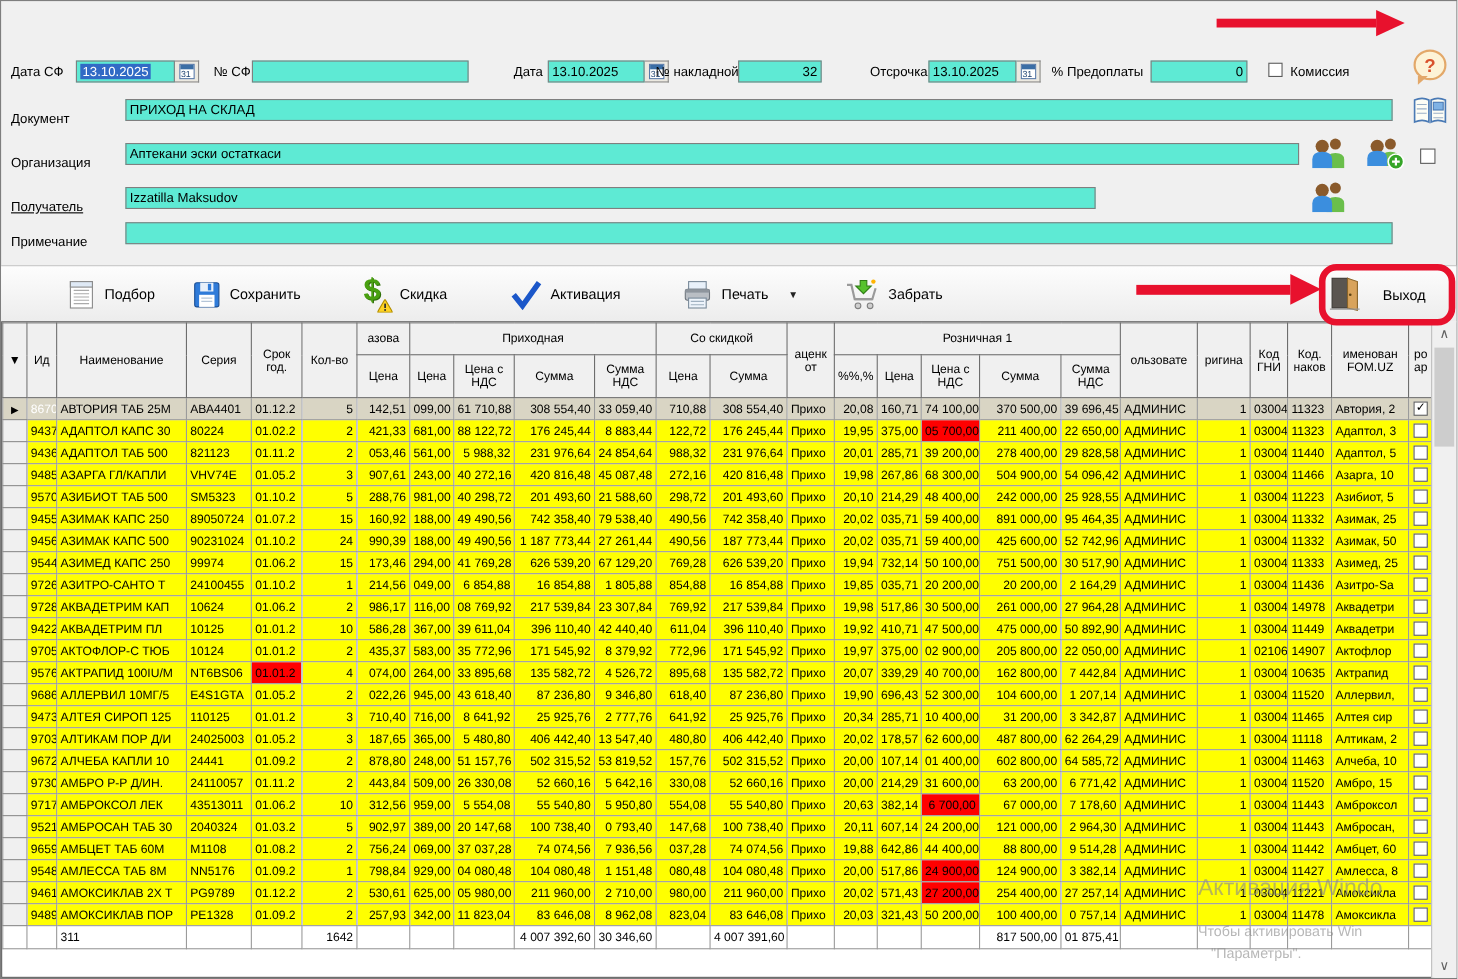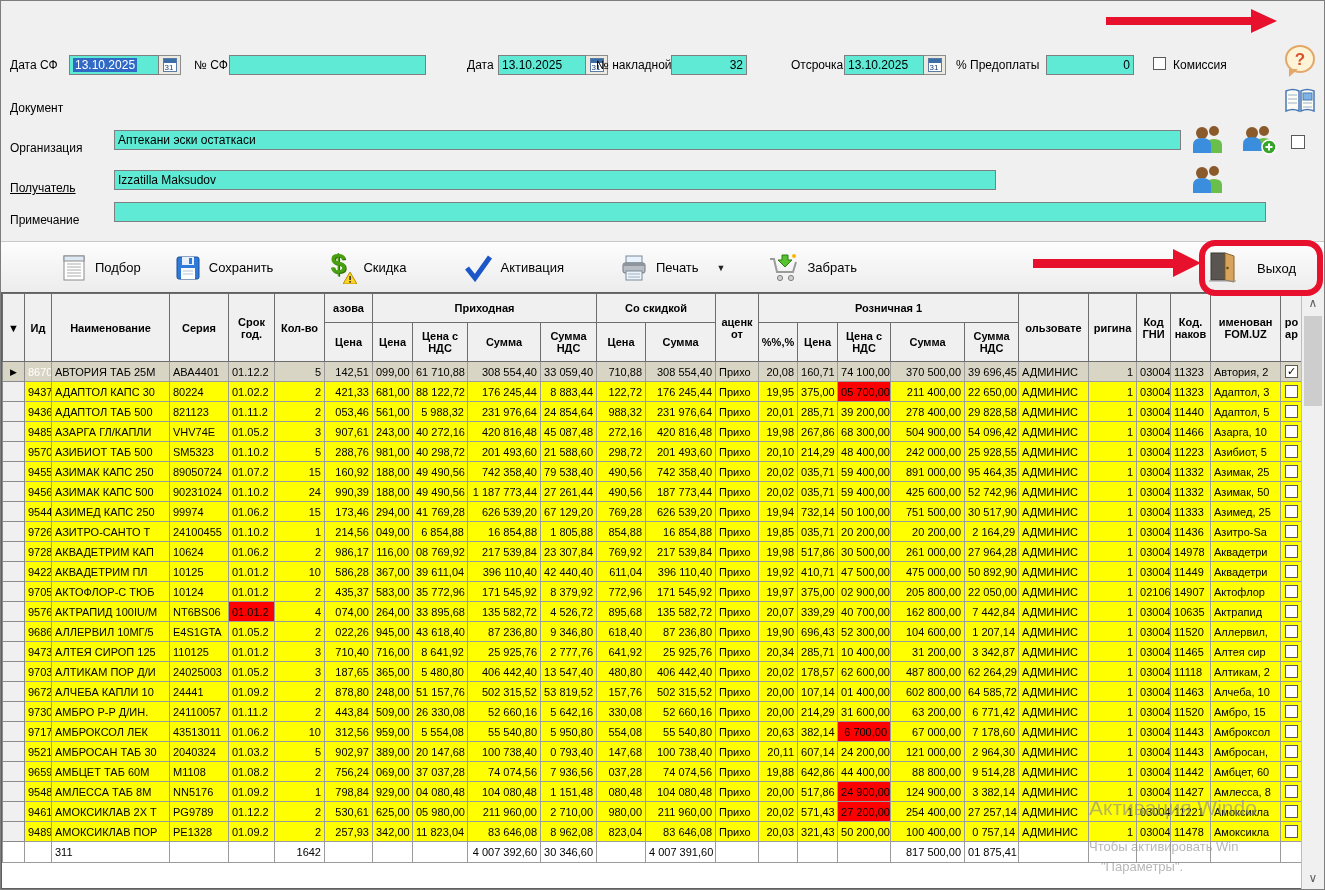--- a/index.html
+++ b/index.html
@@ -49,21 +49,21 @@
   .tbtn{display:flex;align-items:center;gap:8px;border:none;background:transparent;font-size:13px;
         font-family:"Liberation Sans",sans-serif;padding:4px 8px;cursor:pointer;}
   .tbtn svg{display:block;}
   .drop-arrow{font-size:9px;color:#222;margin-left:2px;cursor:pointer;}
   .exit-btn{position:absolute;right:22px;top:8px;display:flex;align-items:center;gap:20px;border:none;
             background:transparent;font-size:13px;font-family:"Liberation Sans",sans-serif;cursor:pointer;}
 
   
   .gridwrap{position:absolute;left:0;top:291px;width:1303px;bottom:0;border:1px solid #5f5f5f;box-sizing:border-box;background:#fff;overflow:hidden;}
   table.grid{border-collapse:collapse;table-layout:fixed;width:1300px;font-size:11px;}
-  table.grid th{background:#f0f0f0;border:1px solid #6d6d6d;font-weight:bold;font-size:11px;line-height:12px;
+  table.grid th{background:#f0f0f0;border:1px solid #6d6d6d;font-weight:normal;font-size:11px;line-height:12px;
                 padding:1px 2px;white-space:pre-line;overflow:hidden;}
   table.grid td{border:1px solid #9b9b9b;background:#ffff00;height:20px;padding:0 3px;white-space:nowrap;
                 overflow:hidden;box-sizing:border-box;}
   table.grid td.ar{text-align:right;}
   table.grid tr.sel td{background:#d9d5c4;}
   table.grid td.idsel{background:#6f6b62;color:#fff;}
   table.grid td.red{background:#ff0000;color:#000;}
   table.grid td.ind{background:#f0f0f0;border:1px solid #8a8a8a;font-size:9px;text-align:center;padding:0;color:#000;}
   table.grid tfoot td{background:#ffffff;height:21px;}
   .cb{display:inline-block;width:13px;height:13px;background:#fff;border:1px solid #5a5a5a;box-sizing:border-box;
@@ -122,20 +122,21 @@
             <span>31</span>
           </span>
         </span>
     </div>
     <span class="lbl" style="left:955px;top:21px;">% Предоплаты</span>
     <input class="tbox num" style="left: 1045px; top: 18px; width: 88px;" value="0">
     <span class="chkbox" style="left:1152px;top:20px;"></span>
     <span class="lbl" style="left:1172px;top:21px;">Комиссия</span>
 
     <span class="lbl" style="left:9px;top:64px;">Документ</span>
+    <input class="tbox" style="left: 113px; top: 53px; width: 1152px;" value="ПРИХОД НА СКЛАД">
 
     <span class="lbl" style="left:9px;top:104px;">Организация</span>
     <input class="tbox" style="left: 113px; top: 93px; width: 1067px;" value="Аптекани эски остаткаси">
 
     <span class="lbl" style="left:9px;top:144px;text-decoration:underline;">Получатель</span>
     <input class="tbox" style="left: 113px; top: 133px; width: 882px;" value="Izzatilla Maksudov">
 
     <span class="lbl" style="left:9px;top:176px;">Примечание</span>
     <input class="tbox" style="left: 113px; top: 165px; width: 1152px;" value="">
 

